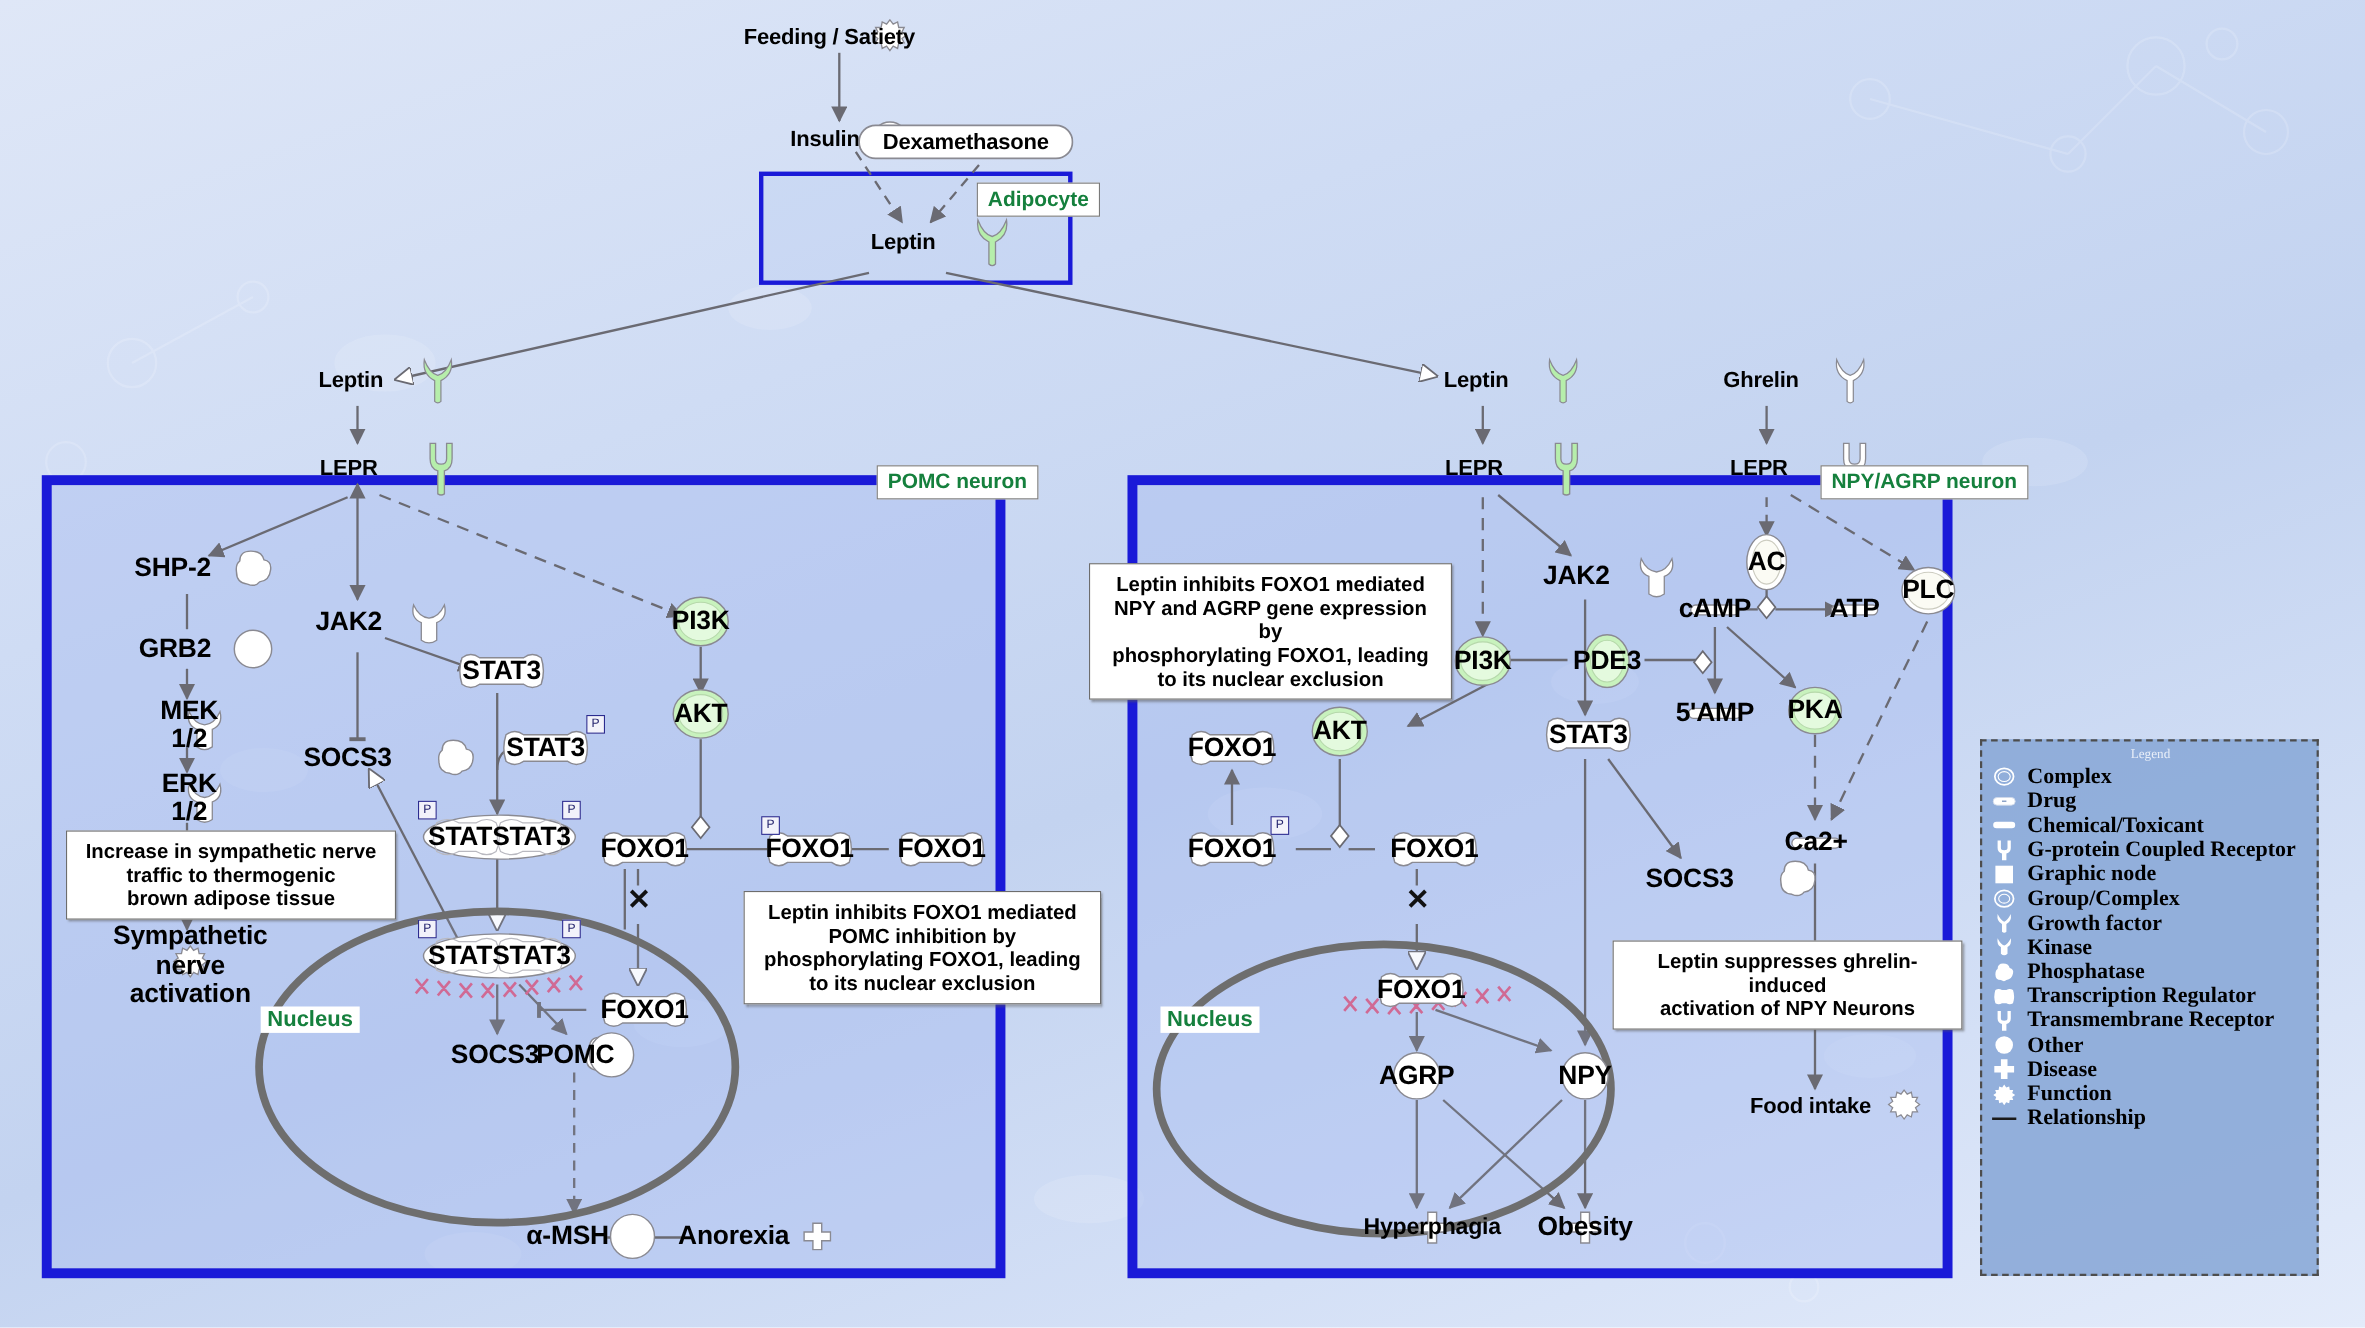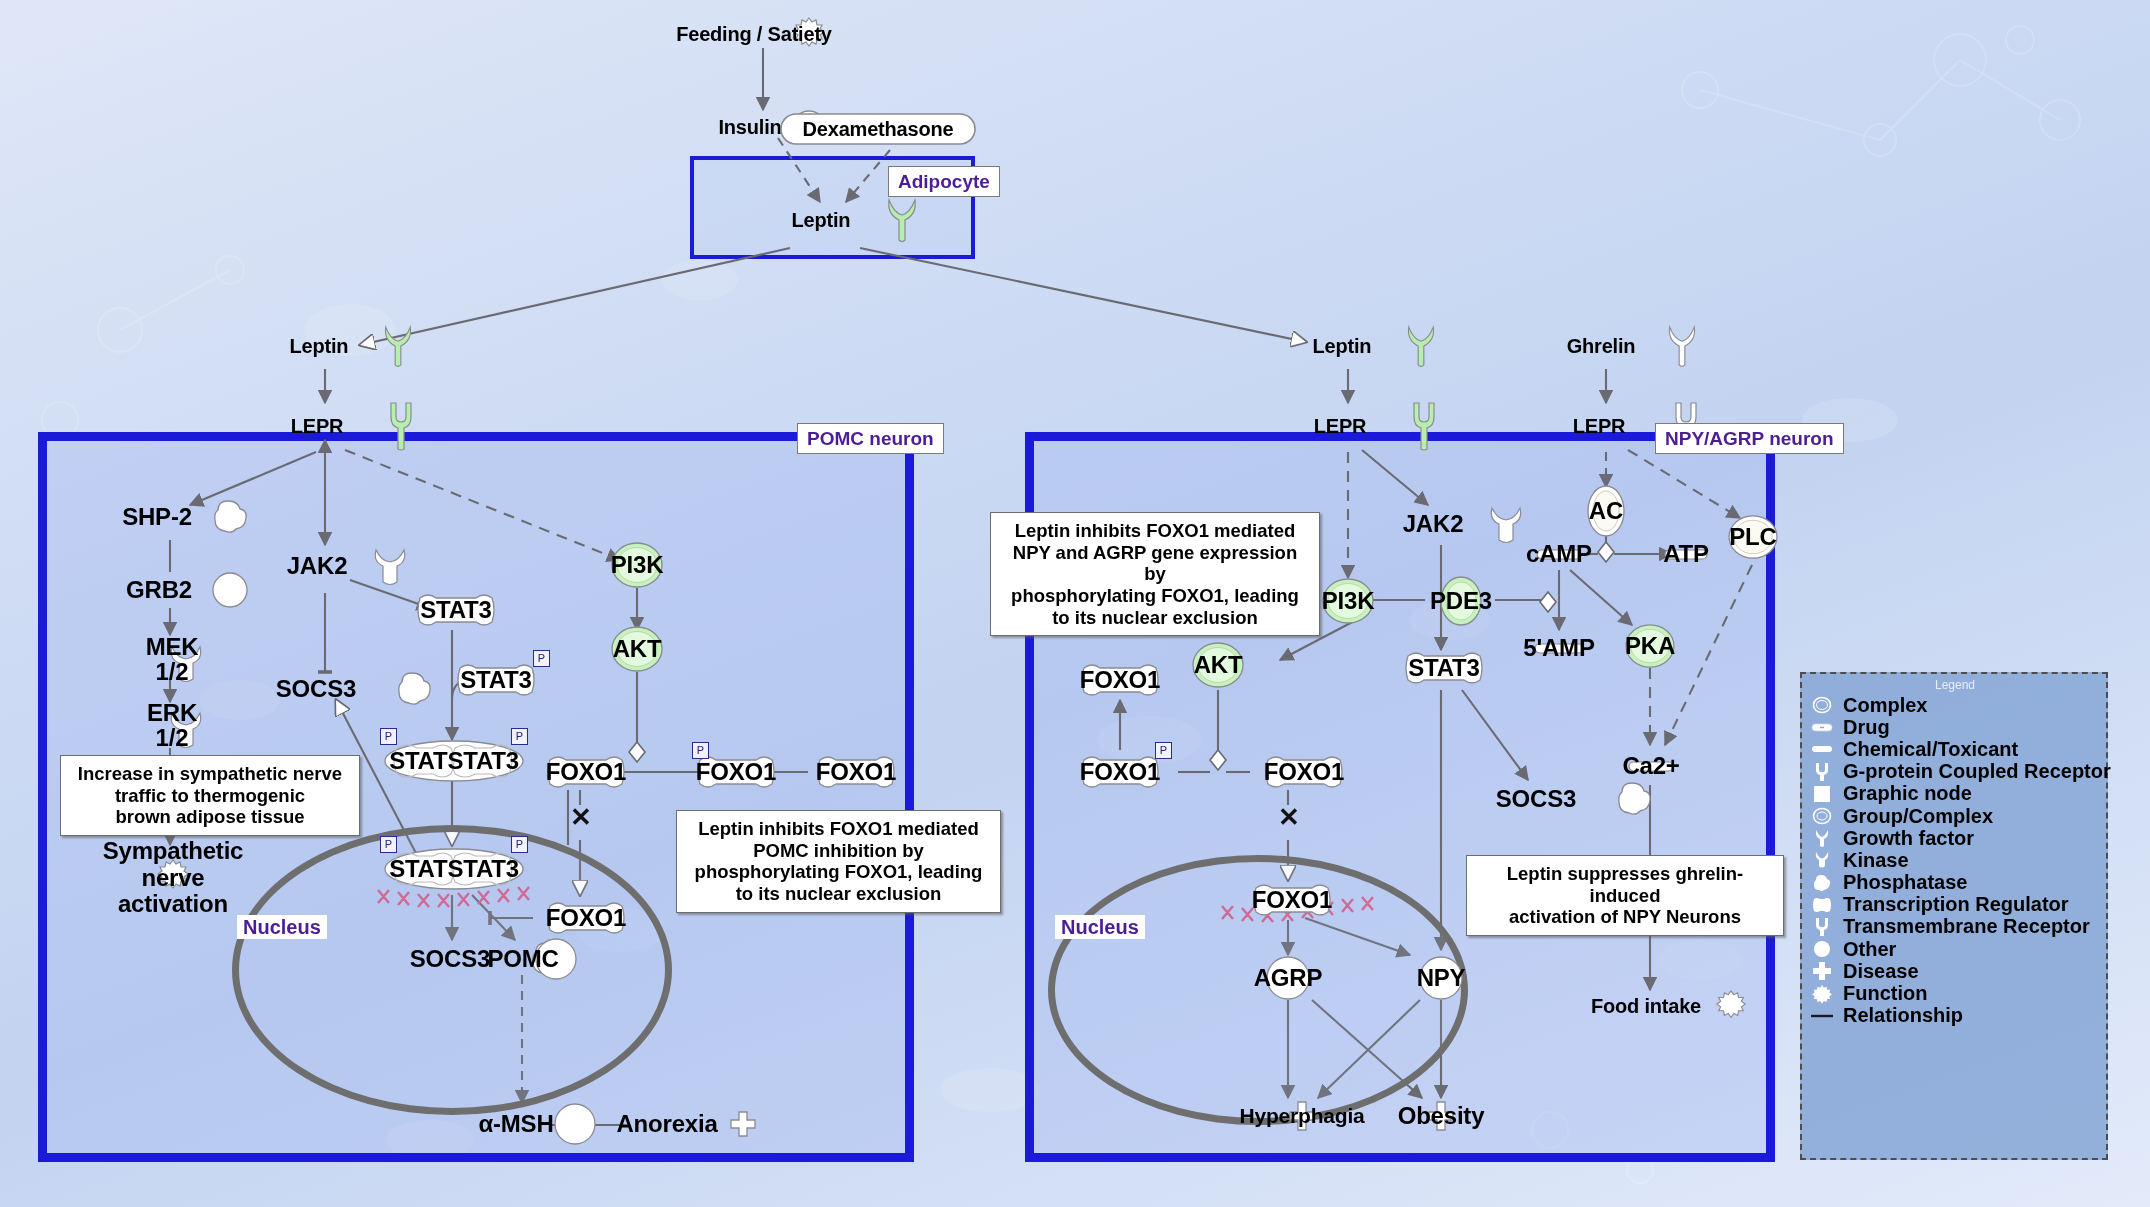--- a/index.html
+++ b/index.html
@@ -31,21 +31,21 @@
   }
   .compartment.adipocyte { border-width: 4px; background: rgba(175,195,242,0.22); }
   .compartment.neuron { border-width: 9px; background: rgba(165,186,240,0.40); }
 
   .boxlabel {
     position: absolute;
     background: #ffffff;
     border: 1px solid #7a7a7a;
     font-weight: bold;
     font-size: 19px;
-    color: #4c1d95;
+    color: #15803d;
     padding: 4px 9px;
     line-height: 1.12;
     text-align: right;
     white-space: pre-line;
     z-index: 40;
   }
 
   .callout {
     position: absolute;
     background: #ffffff;
@@ -104,20 +104,21 @@
     z-index: 10;
   }
 
   
   #legend {
     position: absolute;
     background: rgba(140,170,216,0.92);
     border: 2px dashed #4d4d4d;
     z-index: 60;
     padding: 4px 6px 8px 8px;
+    font-family: Liberation Serif, serif;
   }
   #legend .ltitle {
     text-align: center; font-size: 12px; color: #e8eef8; margin-bottom: 2px;
   }
   #legend .lrow {
     display: flex; align-items: center; gap: 9px;
     height: 22.2px;
   }
   #legend .lic {
     width: 24px; height: 20px;

